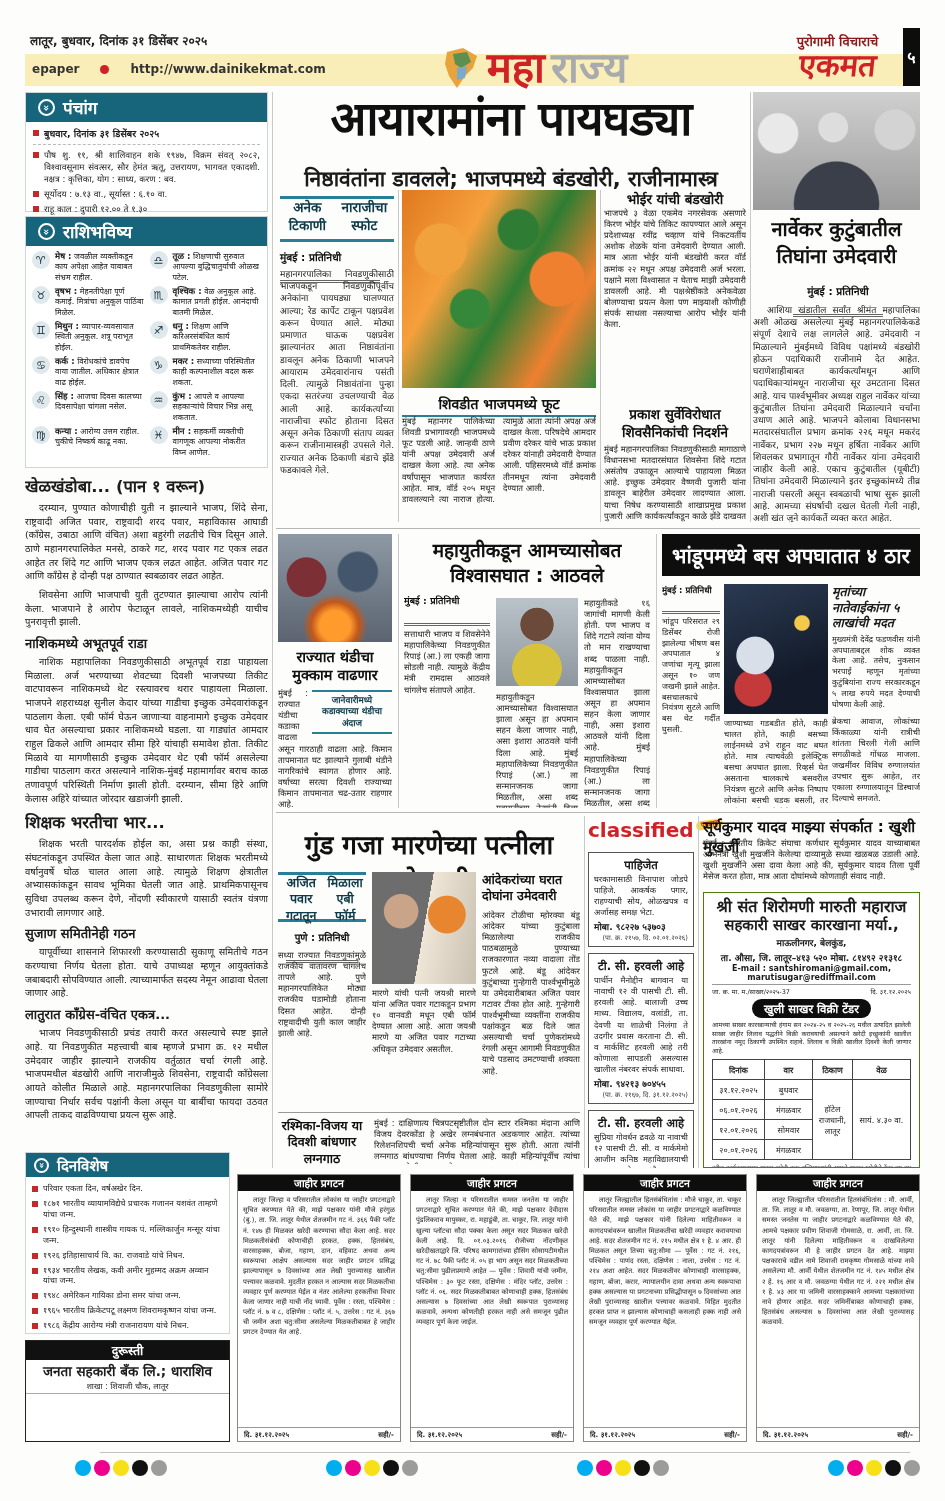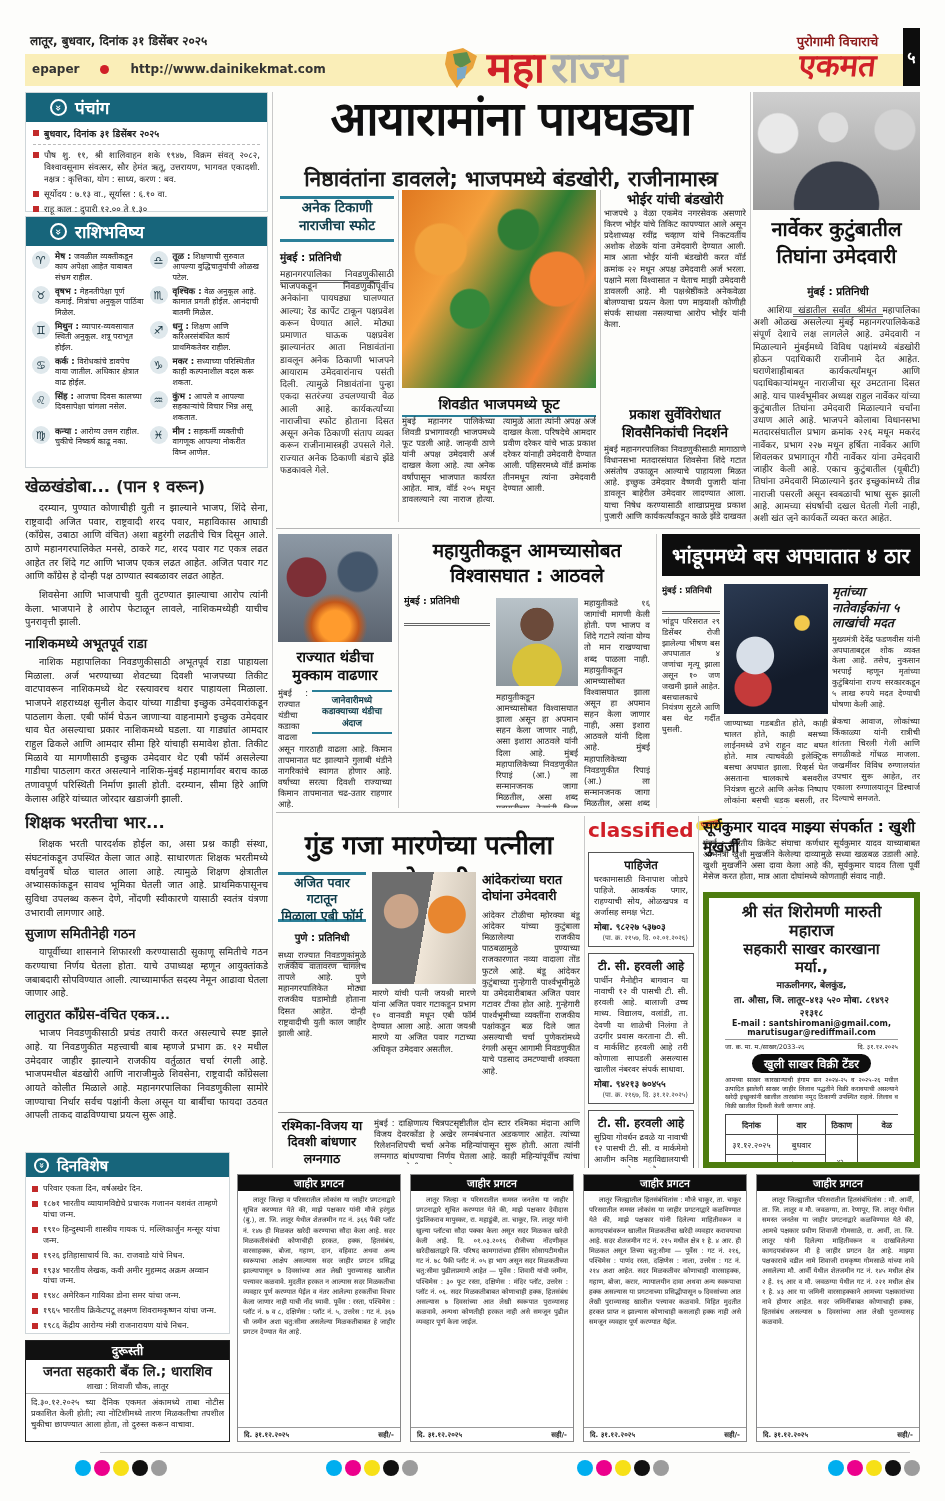--- a/index.html
+++ b/index.html
@@ -16,38 +16,38 @@
 .dateline{font-size:12px;font-weight:bold;color:#222}
 .epaper{font-size:12px;font-weight:bold;color:#333;display:flex;align-items:center;gap:21px}
 .epdot{width:9px;height:9px;border-radius:50%;background:#d02028;display:inline-block}
 .masthead{display:flex;align-items:center;gap:6px;justify-content:center}
 .mh-red{color:#d02028;font-size:42px;font-weight:900;line-height:1}
 .mh-gray{color:#a8abae;font-size:42px;font-weight:900;line-height:1}
 .tagline{color:#8c1a1a;font-size:13px;font-weight:900;text-align:center}
 .brand{color:#d02028;font-size:31px;font-weight:900;transform:skewX(-6deg);text-align:center;line-height:1}
 .pagenumbar{background:#0d0d0d;color:#fff;display:flex;align-items:center;justify-content:center;font-size:16px;font-weight:bold}
 
-.tealhead{background:#17657b;color:#fff;display:flex;align-items:center;gap:8px;padding:3px 24px;font-weight:900}
+.tealhead{background:#17657b;color:#fff;display:flex;align-items:center;gap:8px;padding:3px 12px;font-weight:900}
 .tealhead .ttl{font-size:17px}
 .circ{width:17px;height:17px;border-radius:50%;border:2px solid #fff;display:flex;align-items:center;justify-content:center;font-size:10px;line-height:1}
 .circ span{display:inline-block;transform:rotate(90deg);font-weight:bold}
 .sidebox{border:1px solid #cfd6d9;background:#fff}
 .redsq{display:inline-block;width:6px;height:6px;background:#c22a2a;margin-right:5px;flex:none;margin-top:3px}
 .pline{display:flex;font-size:8.6px;line-height:1.4;color:#222;margin-top:3px}
 .pdate{font-size:9.5px;font-weight:bold;display:flex;margin-bottom:4px;border-bottom:1px dashed #bbb;padding-bottom:4px}
 
 .rgrid{display:grid;grid-auto-flow:column;grid-template-rows:repeat(6,1fr);grid-template-columns:1fr 1fr;gap:2px 6px;padding:5px 6px;height:218px}
 .rentry{display:flex;gap:5px;align-items:flex-start}
 .ricon{width:18px;height:18px;flex:none;border-radius:50%;background:#dfe8ec;color:#14303c;display:flex;align-items:center;justify-content:center;font-size:11px}
 .rtxt{font-size:7.9px;line-height:1.3;color:#222}
 .rtxt b{font-size:8.6px}
 
 .bigheadline{font-size:47px;font-weight:900;text-align:center;line-height:1.05;color:#101010;letter-spacing:-1px}
 .subheadline{font-size:21px;font-weight:800;text-align:center;color:#1a1a1a}
-.kicker{border-top:3px solid #2a7f98;border-bottom:3px solid #2a7f98;color:#0d3b49;font-weight:900;font-size:13.5px;text-align:center;line-height:1.3;display:flex;flex-direction:column;justify-content:flex-start}
+.kicker{border-top:3px solid #2a7f98;border-bottom:3px solid #2a7f98;color:#0d3b49;font-weight:900;font-size:13.5px;text-align:center;line-height:1.3;display:flex;flex-direction:row;justify-content:flex-start}
 .byline{font-size:10.5px;font-weight:bold;border-bottom:3px double #666;padding-bottom:16px;color:#111}
 .body9{font-size:9px;line-height:1.36}
 .body85{font-size:8.3px;line-height:1.34}
 .secthead{font-weight:900;text-align:center;color:#101010}
 .khel p{font-size:9.5px;line-height:1.44;text-align:justify;margin-bottom:5px;text-indent:14px}
 .khel h3{font-size:16.5px;font-weight:900;margin-bottom:4px}
 .khel h4{font-size:13px;font-weight:900;margin:4px 0 3px}
 .photo{position:absolute;overflow:hidden}
 .blackbar{background:#0e0e0e;color:#fff;font-weight:900;display:flex;align-items:center;justify-content:center}
 .aidbox h5{font-size:12.5px;font-weight:900;line-height:1.25;margin-bottom:4px;font-style:italic}
@@ -55,21 +55,21 @@
 .insetbox{float:right;width:80px;border-top:2px solid #2a7f98;border-bottom:2px solid #2a7f98;margin:2px 0 2px 4px;padding:3px 1px;font-size:8.8px;font-weight:900;color:#0d3b49;text-align:center;line-height:1.3}
 
 .clslogo{color:#d02028;font-weight:900;font-size:20px;letter-spacing:0;line-height:1;display:flex;align-items:flex-start;gap:2px}
 .clsbadge{background:#f3d94d;color:#c41d22;font-size:7px;font-weight:900;padding:1px 5px;border-radius:6px;transform:rotate(-8deg)}
 .adbox{border:1px solid #555;padding:4px 5px;margin-bottom:6px;background:#fff}
 .adbox .at{font-size:11.5px;font-weight:900;text-align:center;margin-bottom:2px}
 .adbox .ab{font-size:8.2px;line-height:1.35;text-align:justify}
 .adbox .ap{font-size:9px;font-weight:900;margin-top:2px}
 .adbox .ar{font-size:6.8px;text-align:right;color:#333}
 
-.sugar{border:6px solid #4d7c0f;background:#fff;padding:4px 16px;text-align:center}
+.sugar{border:1px solid #4d7c0f;background:#fff;padding:4px 8px;text-align:center}
 .sugar .n1{font-size:16px;font-weight:900;line-height:1.2}
 .sugar .n2{font-size:15px;font-weight:900;line-height:1.2}
 .sugar .ad1{font-size:9px;font-weight:bold;margin-top:2px}
 .sugar .em{font-size:8px;font-weight:bold}
 .refrow{display:flex;justify-content:space-between;font-size:6.5px;margin-top:2px;border-top:1px solid #999;padding-top:2px}
 .tenderbar{background:#0e0e0e;color:#fff;border-radius:10px;font-size:11.5px;font-weight:900;padding:2px 12px;display:inline-block;margin:3px 0}
 .sintro{font-size:6.3px;line-height:1.35;text-align:justify}
 .ttable{display:grid;grid-template-columns:52px 48px 1fr 58px;border-top:1px solid #444;border-left:1px solid #444;margin:4px 0;font-size:8px}
 .tcell{border-right:1px solid #444;border-bottom:1px solid #444;padding:4px 2px;display:flex;align-items:center;justify-content:center;text-align:center}
 .th{font-weight:900}
@@ -276,21 +276,20 @@
           <span class="redsq"></span>
           <span>१९८६ केंद्रीय आरोग्य मंत्री राजनारायण यांचे निधन.</span>
         </div>
       </div>
   </div>
 
   <div class="abs durusti" style="left:25px;top:1340px;width:205px;height:102px">
     <div class="dh">दुरूस्ती</div>
     <div class="db">जनता सहकारी बँक लि.; धाराशिव</div>
     <div class="dbr">शाखा : शिवाजी चौक, लातूर</div>
-    <div class="dt">दि.३०.१२.२०२५ च्या दैनिक एकमत अंकामध्ये ताबा नोटीस प्रकाशित केली होती; त्या नोटिशीमध्ये तारण मिळकतीचा तपशील चुकीचा छापण्यात आला होता, तो दुरुस्त करून वाचावा.</div>
   </div>
 
   <div class="abs bigheadline" style="left:276px;top:94px;width:470px">आयारामांना पायघड्या</div>
   <div class="abs subheadline" style="left:276px;top:164px;width:470px">निष्ठावंतांना डावलले; भाजपमध्ये बंडखोरी, राजीनामास्त्र</div>
 
   <div class="abs kicker" style="left:280px;top:196px;width:114px;height:46px">
     <span>अनेक टिकाणी</span>
     <span>नाराजीचा स्फोट</span>
   </div>
   <div class="abs byline" style="left:280px;top:250px;width:100px">मुंबई : प्रतिनिधी</div>
@@ -330,20 +329,21 @@
     linear-gradient(#8d99a5,#5b6470)"></div>
   <div class="abs secthead" style="left:278px;top:648px;width:114px;font-size:14.5px;line-height:1.25">राज्यात थंडीचा मुक्काम वाढणार</div>
   <div class="abs jt body85" style="left:278px;top:688px;width:114px;height:120px">
     <span class="insetbox">जानेवारीमध्ये कडाक्याच्या थंडीचा अंदाज</span>
     <span>मुंबई : राज्यात थंडीचा कडाका वाढला असून गारठाही वाढला आहे. किमान तापमानात घट झाल्याने गुलाबी थंडीने नागरिकांचे स्वागत होणार आहे. वर्षाच्या सरत्या दिवशी राज्याच्या किमान तापमानात चढ-उतार राहणार आहे.</span>
   </div>
 
   <div class="abs secthead" style="left:404px;top:538px;width:246px;font-size:19px;line-height:1.3">महायुतीकडून आमच्यासोबत विश्वासघात : आठवले</div>
   <div class="abs" style="left:404px;top:594px;width:86px;height:214px;overflow:hidden">
     <div class="byline" style="font-size:9.5px;margin-bottom:3px">मुंबई : प्रतिनिधी</div>
+    <div class="jt body85">सत्ताधारी भाजप व शिवसेनेने महापालिकेच्या निवडणुकीत रिपाइं (आ.) ला एकही जागा सोडली नाही. त्यामुळे केंद्रीय मंत्री रामदास आठवले चांगलेच संतापले आहेत.</div>
   </div>
   <div class="photo" style="left:496px;top:598px;width:82px;height:88px;background:
     radial-gradient(circle at 50% 30%,#6b4a3a 0 22%,transparent 23%),
     radial-gradient(circle at 50% 80%,#d8c23a 0 30%,transparent 31%),
     linear-gradient(#b9c3c9,#8d979d)"></div>
   <div class="abs jt body85" style="left:496px;top:692px;width:82px;height:116px">महायुतीकडून आमच्यासोबत विश्वासघात झाला असून हा अपमान सहन केला जाणार नाही, असा इशारा आठवले यांनी दिला आहे. मुंबई महापालिकेच्या निवडणुकीत रिपाइं (आ.) ला सन्मानजनक जागा मिळतील, असा शब्द महायुतीच्या नेत्यांनी दिला होता. मात्र प्रत्यक्षात एकही जागा सोडण्यात आली नाही. त्यामुळे पक्षाच्या कार्यकर्त्यांमध्ये तीव्र नाराजी पसरली असून, स्वबळावर लढण्याची मागणी जोर धरू लागली आहे. निश्चित जागा न दिल्यास मुंबईत शिंदे गट व भाजपविरोधात उमेदवार देण्याचा इशाराही त्यांनी दिला.</div>
   <div class="abs jt body85" style="left:584px;top:598px;width:66px;height:210px">
     <span>महायुतीकडे १६ जागांची मागणी केली होती. पण भाजप व शिंदे गटाने त्यांना योग्य तो मान राखण्याचा शब्द पाळला नाही.</span> <span>महायुतीकडून आमच्यासोबत विश्वासघात झाला असून हा अपमान सहन केला जाणार नाही, असा इशारा आठवले यांनी दिला आहे. मुंबई महापालिकेच्या निवडणुकीत रिपाइं (आ.) ला सन्मानजनक जागा मिळतील, असा शब्द महायुतीच्या नेत्यांनी दिला होता. मात्र प्रत्यक्षात एकही जागा सोडण्यात आली नाही. त्यामुळे पक्षाच्या कार्यकर्त्यांमध्ये तीव्र नाराजी पसरली असून, स्वबळावर लढण्याची मागणी जोर धरू लागली आहे. निश्चित जागा न दिल्यास मुंबईत शिंदे गट व भाजपविरोधात उमेदवार देण्याचा इशाराही त्यांनी दिला.</span>
   </div>
 
@@ -416,21 +416,21 @@
   <div class="abs secthead" style="left:703px;top:816px;width:217px;font-size:15px;text-align:left">सूर्यकुमार यादव माझ्या संपर्कात : खुशी मुखर्जी</div>
   <div class="abs jt body85" style="left:703px;top:838px;width:217px;height:50px">मुंबई : भारतीय क्रिकेट संघाचा कर्णधार सूर्यकुमार यादव याच्याबाबत अभिनेत्री खुशी मुखर्जीने केलेल्या दाव्यामुळे सध्या खळबळ उडाली आहे. खुशी मुखर्जीने असा दावा केला आहे की, सूर्यकुमार यादव तिला पूर्वी मेसेज करत होता, मात्र आता दोघांमध्ये कोणताही संवाद नाही.</div>
 
   <div class="abs sugar" style="left:703px;top:892px;width:217px;height:276px;overflow:hidden">
     <div class="n1">श्री संत शिरोमणी मारुती महाराज</div>
     <div class="n2">सहकारी साखर कारखाना मर्या.,</div>
     <div class="ad1">माऊलीनगर, बेलकुंड,</div>
     <div class="ad1">ता. औसा, जि. लातूर–४१३ ५२०   मोबा. ८१४९२ २१३१८</div>
     <div class="em">E-mail : santshiromani@gmail.com, marutisugar@rediffmail.com</div>
     <div class="refrow">
-      <span>जा. क्र. मा. म./साखर/2033-२६</span>
+      <span>जा. क्र. मा. म./साखर/२०२५-37</span>
       <span>दि. ३१.१२.२०२५</span>
     </div>
     <div class="tenderbar">खुली साखर विक्री टेंडर</div>
     <div class="sintro">आमच्या साखर कारखान्याची हंगाम सन २०२४-२५ व २०२५-२६ मधील उत्पादित झालेली साखर जाहीर लिलाव पद्धतीने विक्री करावयाची असल्याने खरेदी इच्छुकांनी खालील तारखांना नमूद ठिकाणी उपस्थित राहावे. लिलाव व विक्री खालील दिवशी केली जाणार आहे.</div>
     <div class="ttable">
       <div class="tcell th" style="grid-row:1">दिनांक</div>
       <div class="tcell th" style="grid-row:1">वार</div>
       <div class="tcell th" style="grid-row:1">ठिकाण</div>
       <div class="tcell th" style="grid-row:1">वेळ</div>
       <div class="tcell" style="grid-column:3;grid-row:2/6">हॉटेल राजधानी, लातूर</div>

